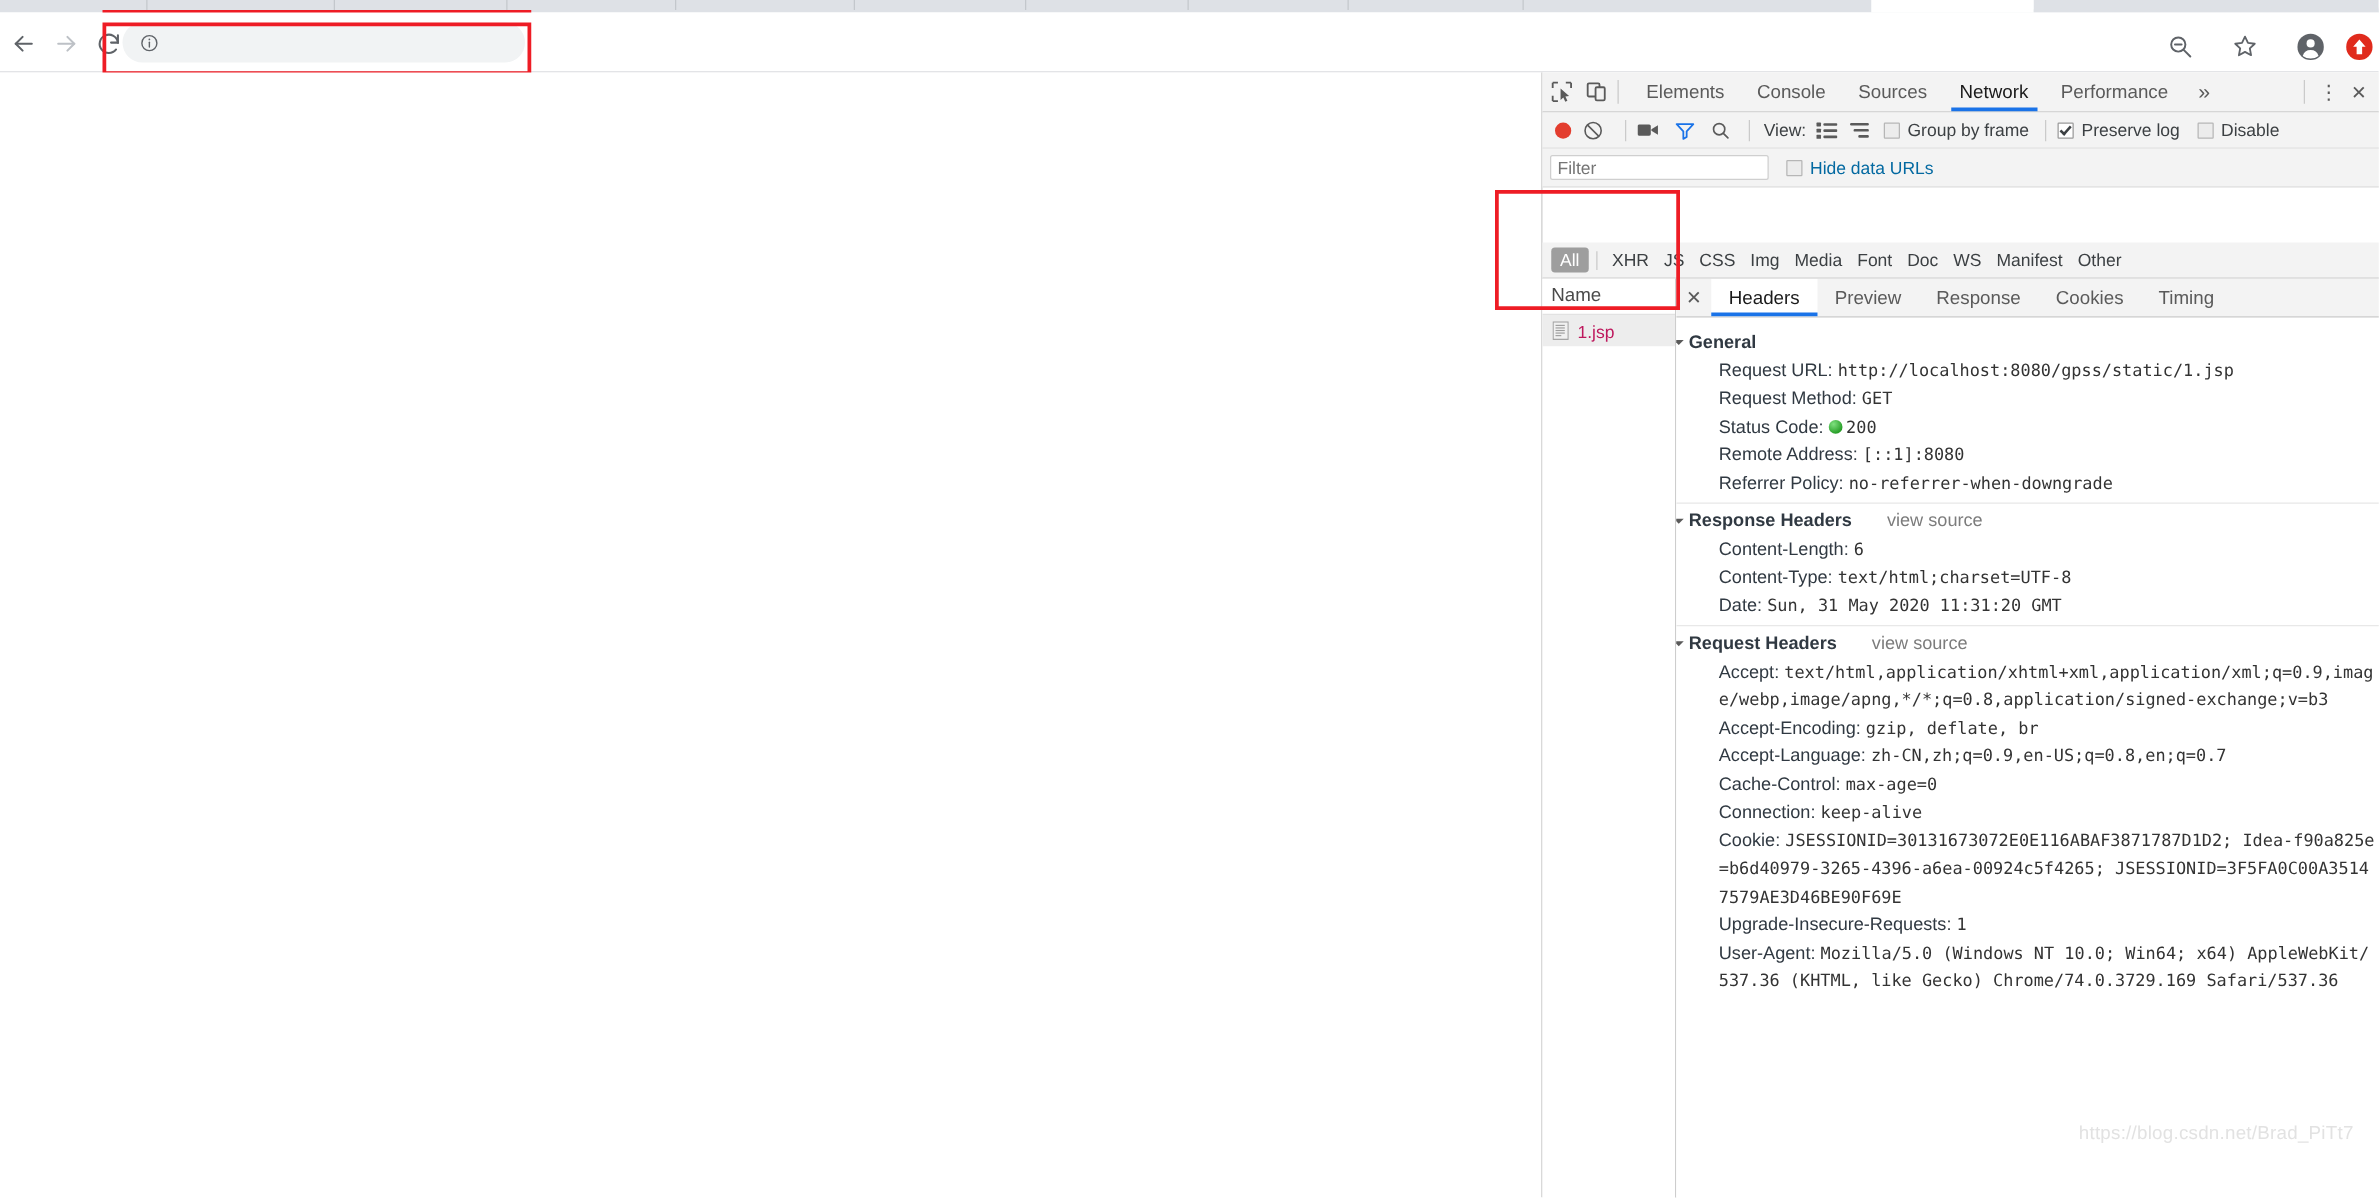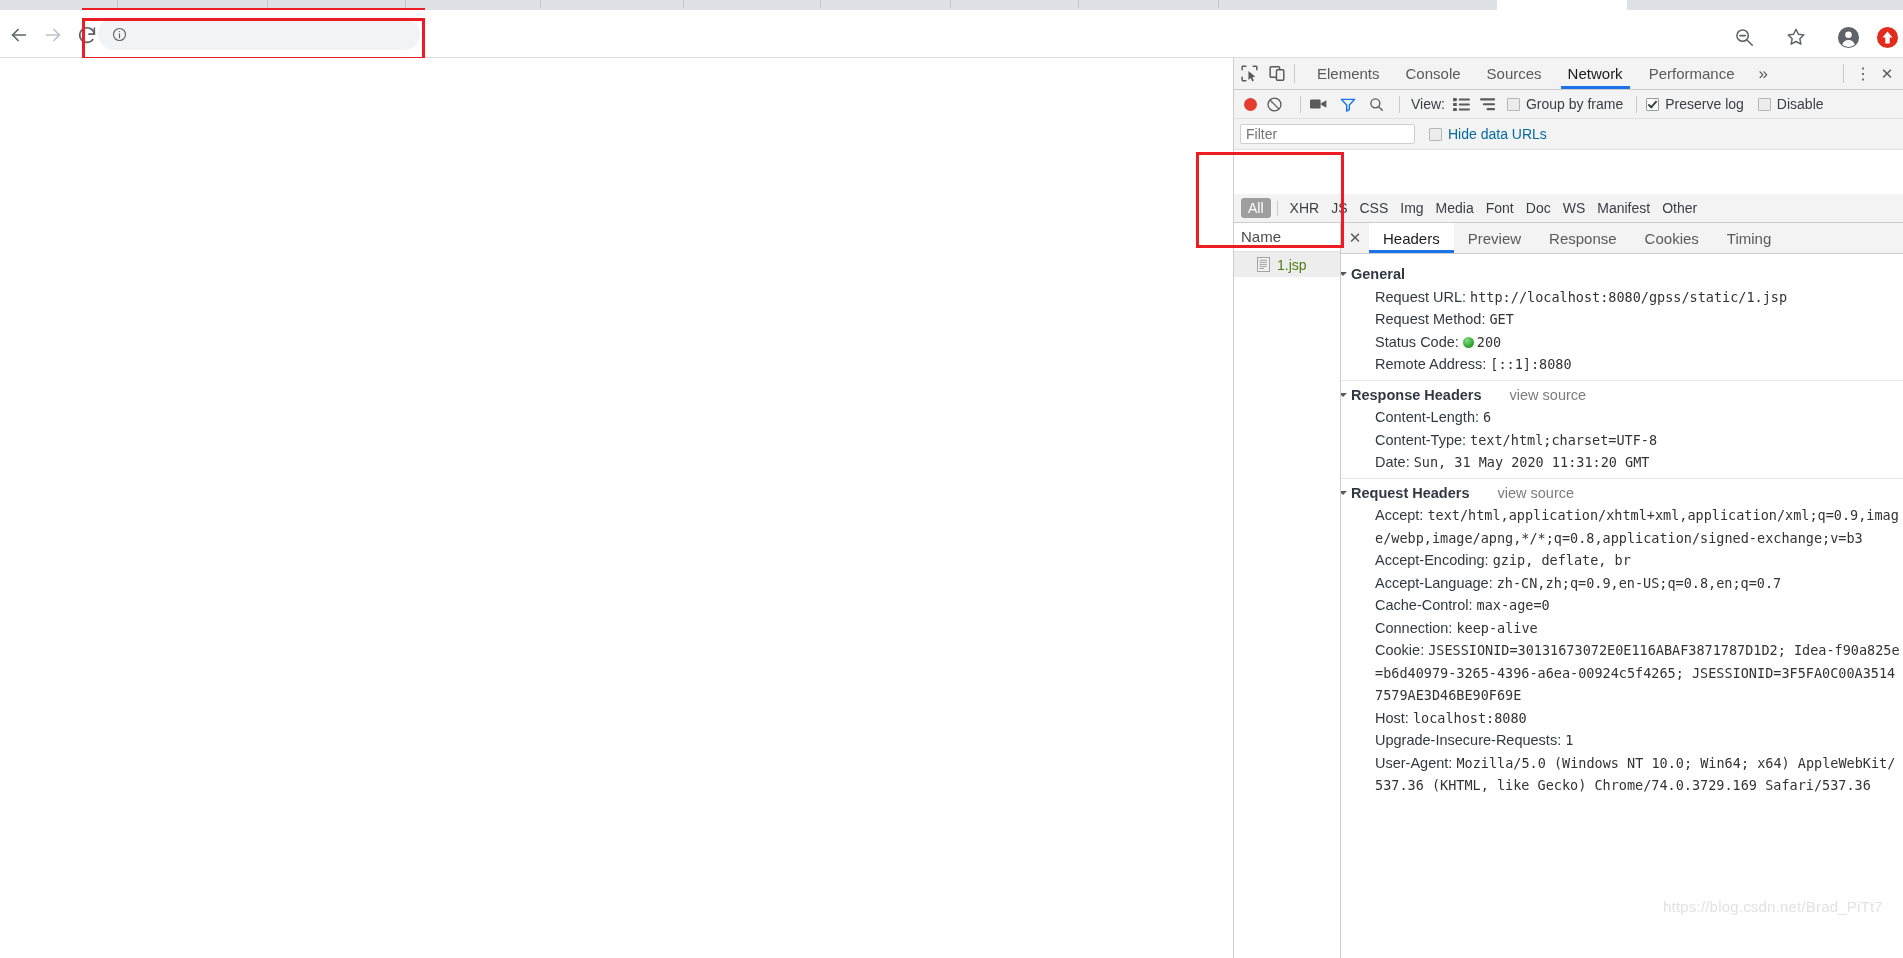--- a/index.html
+++ b/index.html
@@ -130,21 +130,21 @@
   .type-item{padding:2px 6px;}
 
   
   .dt-body{position:relative;height:783px;display:flex;}
   .dt-namecol{width:106px;border-right:1px solid #cdcdcd;background:#fff;flex:none;}
   .name-head{
     height:28px;line-height:28px;padding-left:7px;font-size:15px;color:#4a4a4a;
     border-bottom:1px solid #e2e2e2;background:#fff;
   }
   .name-row{
-    height:25px;display:flex;align-items:center;padding-left:23px;background:#ededed;font-size:14px;color:#4d7c0f;
+    height:25px;display:flex;align-items:center;padding-left:8px;background:#ededed;font-size:14px;color:#be185d;
   }
   .docico{width:13px;height:15px;margin-right:7px;flex:none;}
 
   .dt-detail{flex:1;background:#fff;overflow:hidden;position:relative;}
   .detail-tabs{
     height:30px;background:#f3f3f3;border-bottom:1px solid #cdcdcd;display:flex;align-items:center;
   }
   .dx-close{width:28px;height:30px;display:flex;align-items:center;justify-content:center;color:#5a5a5a;font-size:15px;}
   .dx-tab{
     padding:0 14px;height:30px;line-height:31px;font-size:15px;color:#5a5a5a;position:relative;white-space:nowrap;
@@ -426,20 +426,24 @@
               <span class="v">GET</span>
             </div>
             <div class="kv">
               <span class="k">Status Code:</span>
               <span class="dot200"></span><span class="v">200</span>
             </div>
             <div class="kv">
               <span class="k">Remote Address:</span>
               <span class="v">[::1]:8080</span>
             </div>
+            <div class="kv">
+              <span class="k">Referrer Policy:</span>
+              <span class="v">no-referrer-when-downgrade</span>
+            </div>
           </div>
 
           <div class="sect">
             <div class="sect-title">
               <span class="tri"></span>
               <span>Response Headers</span>
               <span class="viewsrc">view source</span>
             </div>
             <div class="kv">
               <span class="k">Content-Length:</span>
@@ -479,24 +483,20 @@
             </div>
             <div class="kv">
               <span class="k">Connection:</span>
               <span class="v">keep-alive</span>
             </div>
             <div class="kv wrapbox">
               <span class="k">Cookie:</span>
               <span class="v">JSESSIONID=30131673072E0E116ABAF3871787D1D2; Idea-f90a825e=b6d40979-3265-4396-a6ea-00924c5f4265; JSESSIONID=3F5FA0C00A35147579AE3D46BE90F69E</span>
             </div>
             <div class="kv">
-              <span class="k">Host:</span>
-              <span class="v">localhost:8080</span>
-            </div>
-            <div class="kv">
               <span class="k">Upgrade-Insecure-Requests:</span>
               <span class="v">1</span>
             </div>
             <div class="kv wrapbox">
               <span class="k">User-Agent:</span>
               <span class="v">Mozilla/5.0 (Windows NT 10.0; Win64; x64) AppleWebKit/537.36 (KHTML, like Gecko) Chrome/74.0.3729.169 Safari/537.36</span>
             </div>
           </div>
 
         </div>

